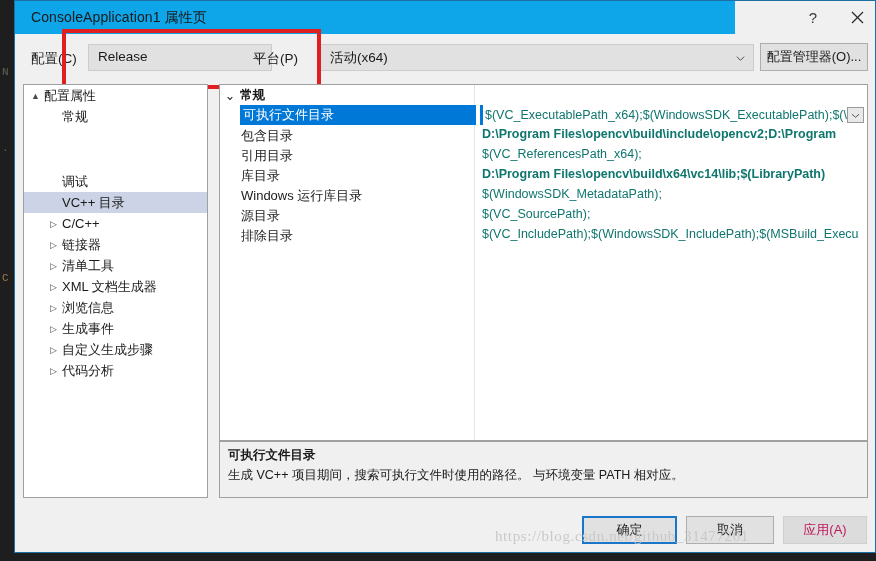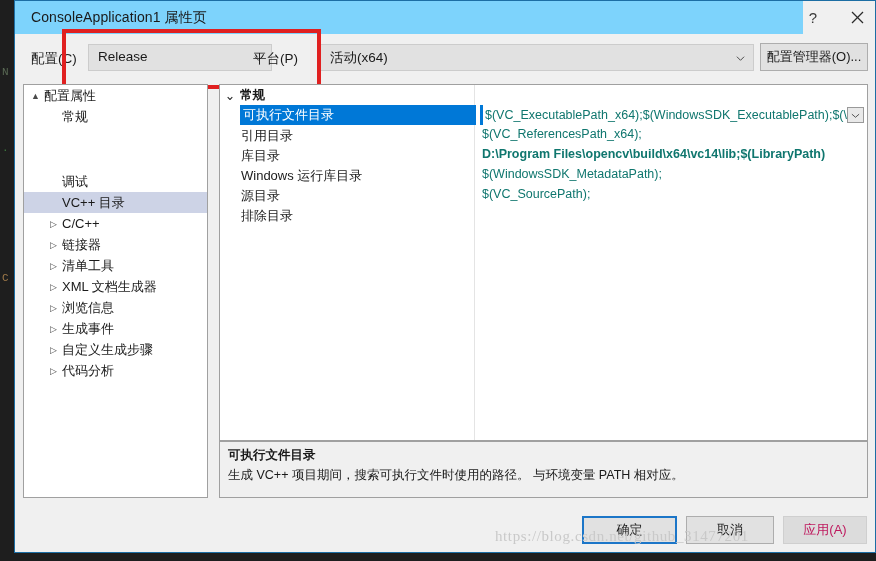--- a/index.html
+++ b/index.html
@@ -38,22 +38,22 @@
     width: 862px; height: 553px;
     background: #f0f0f0;
     border: 1px solid #1c6ea4;
     box-sizing: border-box;
   }
 
   
   #titlebar {
     position: absolute;
     left: 0; top: 0;
-    width: 788px; height: 33px;
-    background: #7dd3fc;
+    width: 720px; height: 33px;
+    background: #0ea5e9;
     box-sizing: border-box;
   }
   #title-text {
     position: absolute;
     left: 16px; top: 8px;
     font-size: 14px;
     color: #1a1a1a;
     letter-spacing: 0.1px;
   }
   .caption-btn {
@@ -434,37 +434,42 @@
         <div class="grid-row selected">
           <div class="pname">可执行文件目录</div>
           <div class="pvalue">$(VC_ExecutablePath_x64);$(WindowsSDK_ExecutablePath);$(\</div>
           <div id="value-dropdown">
             <svg width="9" height="9" viewBox="0 0 10 10">
               <polyline points="1,3.5 5,7 9,3.5" fill="none" stroke="#555" stroke-width="1.1"></polyline>
             </svg>
           </div>
         </div>
         <div class="grid-row">
+          <div class="pname">包含目录</div>
+          <div class="pvalue bold">D:\Program Files\opencv\build\include\opencv2;D:\Program</div>
+        </div>
+        <div class="grid-row">
           <div class="pname">引用目录</div>
           <div class="pvalue">$(VC_ReferencesPath_x64);</div>
         </div>
         <div class="grid-row">
           <div class="pname">库目录</div>
           <div class="pvalue bold">D:\Program Files\opencv\build\x64\vc14\lib;$(LibraryPath)</div>
         </div>
         <div class="grid-row">
           <div class="pname">Windows 运行库目录</div>
           <div class="pvalue">$(WindowsSDK_MetadataPath);</div>
         </div>
         <div class="grid-row">
           <div class="pname">源目录</div>
           <div class="pvalue">$(VC_SourcePath);</div>
         </div>
         <div class="grid-row">
           <div class="pname">排除目录</div>
+          <div class="pvalue">$(VC_IncludePath);$(WindowsSDK_IncludePath);$(MSBuild_Execu</div>
         </div>
       </div>
   </div>
 
   <div id="desc-panel">
     <div id="desc-title">可执行文件目录</div>
     <div id="desc-body">生成 VC++ 项目期间，搜索可执行文件时使用的路径。  与环境变量 PATH 相对应。</div>
   </div>
 
   <div class="dlg-btn" id="btn-ok">确定</div>

